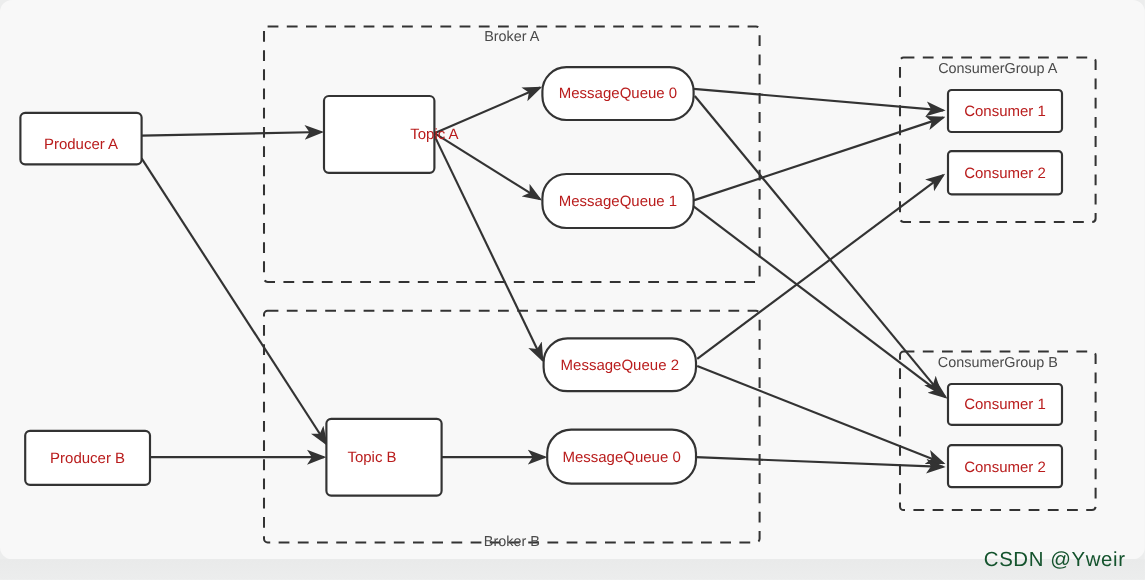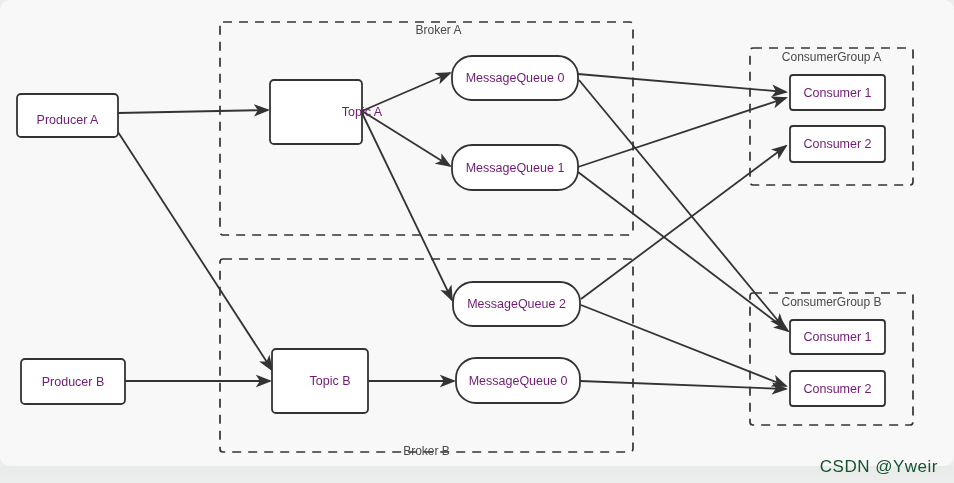--- a/index.html
+++ b/index.html
@@ -16,21 +16,21 @@
   }
   #page-shadow{
     position:absolute;left:0;top:466px;width:954px;height:17px;
     background:linear-gradient(#e9eaea,#eceded);
   }
   svg#diagram{position:absolute;left:0;top:0;width:954px;height:483px;}
 
   .node-label{
     position:absolute;
     display:flex;align-items:center;justify-content:center;
-    font-size:12.5px;color:#701a75;
+    font-size:12.5px;color:#b91c1c;
     white-space:nowrap;
     pointer-events:none;
   }
   .group-label{
     position:absolute;
     font-size:12px;color:#4a4a4a;
     white-space:nowrap;
     text-align:center;
   }
   .watermark{
@@ -113,30 +113,30 @@
     <rect x="790" y="126" width="95" height="36" rx="3"></rect>
     <rect x="790" y="320" width="95" height="34" rx="3"></rect>
     <rect x="790" y="371" width="95" height="35" rx="3"></rect>
   </g>
 </svg>
 
 <div class="node-label" style="left:17px;top:94px;width:101px;height:52px;">Producer A</div>
 <div class="node-label" style="left:21px;top:359px;width:104px;height:45px;">Producer B</div>
 
 <div class="node-label" style="left:270px;top:80px;width:92px;height:64px;padding-left:46px;">Topic A</div>
-<div class="node-label" style="left:272px;top:349px;width:76px;height:64px;margin-left:20px;">Topic B</div>
+<div class="node-label" style="left:272px;top:349px;width:76px;height:64px;">Topic B</div>
 
 <div class="node-label" style="left:452px;top:56px;width:126px;height:44px;">MessageQueue 0</div>
 <div class="node-label" style="left:452px;top:145px;width:126px;height:45px;text-align:right;">MessageQueue 1</div>
 <div class="node-label" style="left:453px;top:282px;width:127px;height:44px;">MessageQueue 2</div>
 <div class="node-label" style="left:456px;top:358px;width:124px;height:45px;">MessageQueue 0</div>
 
 <div class="node-label" style="left:790px;top:75px;width:95px;height:35px;">Consumer 1</div>
 <div class="node-label" style="left:790px;top:126px;width:95px;height:36px;">Consumer 2</div>
 <div class="node-label" style="left:790px;top:320px;width:95px;height:34px;">Consumer 1</div>
 <div class="node-label" style="left:790px;top:371px;width:95px;height:35px;">Consumer 2</div>
 
-<div class="group-label" style="left:220px;top:23px;width:413px;padding-left:12px;">Broker A</div>
+<div class="group-label" style="left:220px;top:23px;width:413px;">Broker A</div>
 <div class="group-label" style="left:220px;top:444px;width:413px;">Broker B</div>
 <div class="group-label" style="left:750px;top:50px;width:163px;">ConsumerGroup A</div>
 <div class="group-label" style="left:750px;top:295px;width:163px;">ConsumerGroup B</div>
 
 <div class="watermark">CSDN @Yweir</div>
 
 </body></html>

